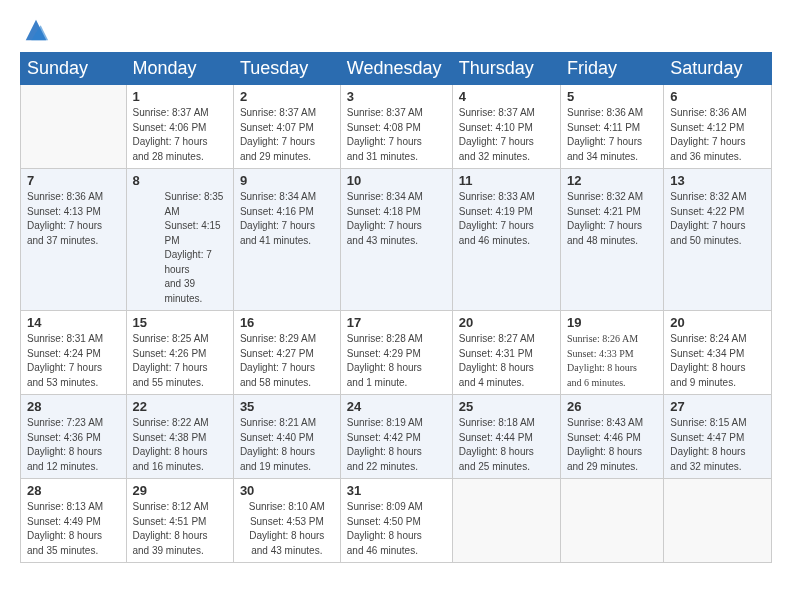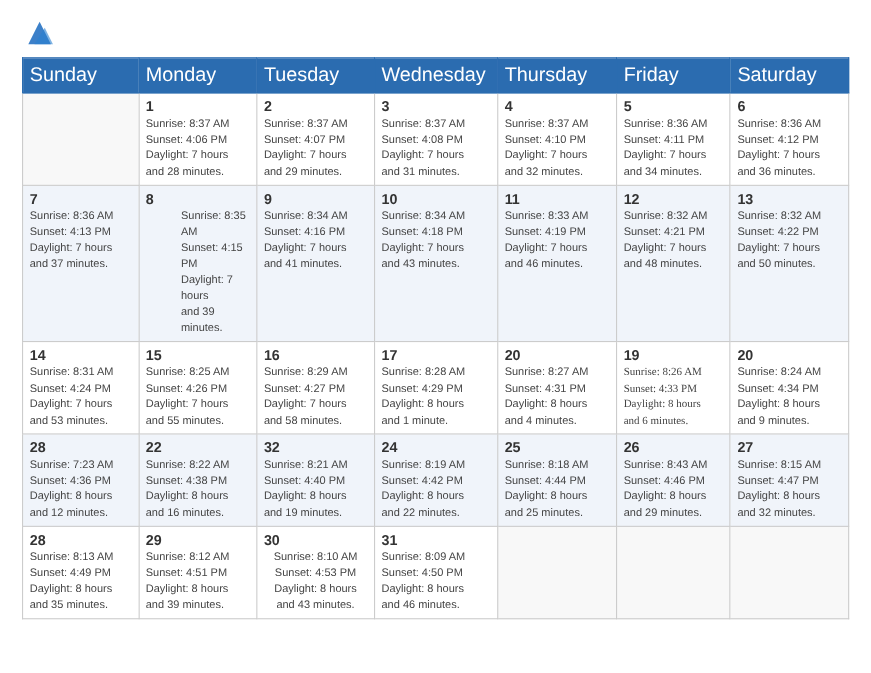--- a/index.html
+++ b/index.html
@@ -291,21 +291,21 @@
 and 12 minutes.</div>
           </td>
           <td>
             <span class="day-num">22</span>
             <div class="day-info" style="white-space: pre-line;">Sunrise: 8:22 AM
 Sunset: 4:38 PM
 Daylight: 8 hours
 and 16 minutes.</div>
           </td>
           <td>
-            <span class="day-num">32</span>
+            <span class="day-num">35</span>
             <div class="day-info" style="white-space: pre-line;">Sunrise: 8:21 AM
 Sunset: 4:40 PM
 Daylight: 8 hours
 and 19 minutes.</div>
           </td>
           <td>
             <span class="day-num">24</span>
             <div class="day-info" style="white-space: pre-line;">Sunrise: 8:19 AM
 Sunset: 4:42 PM
 Daylight: 8 hours

